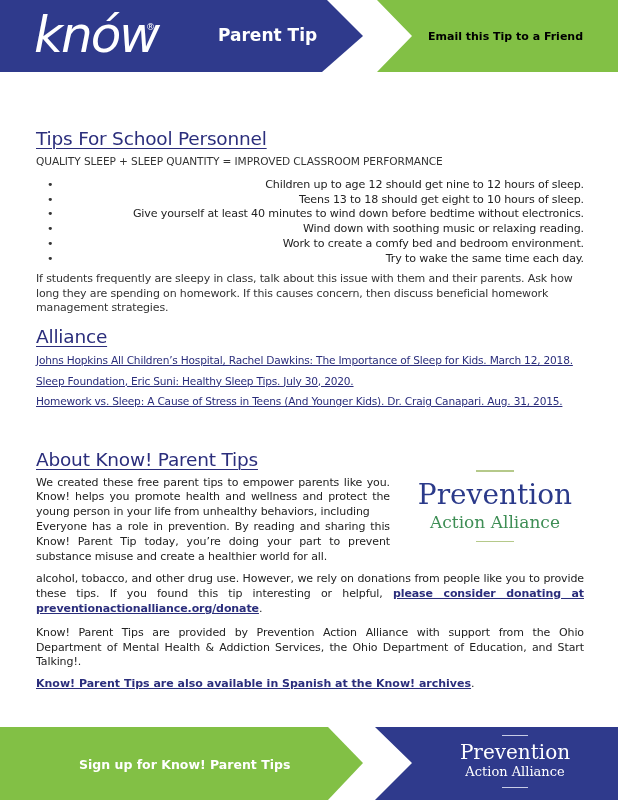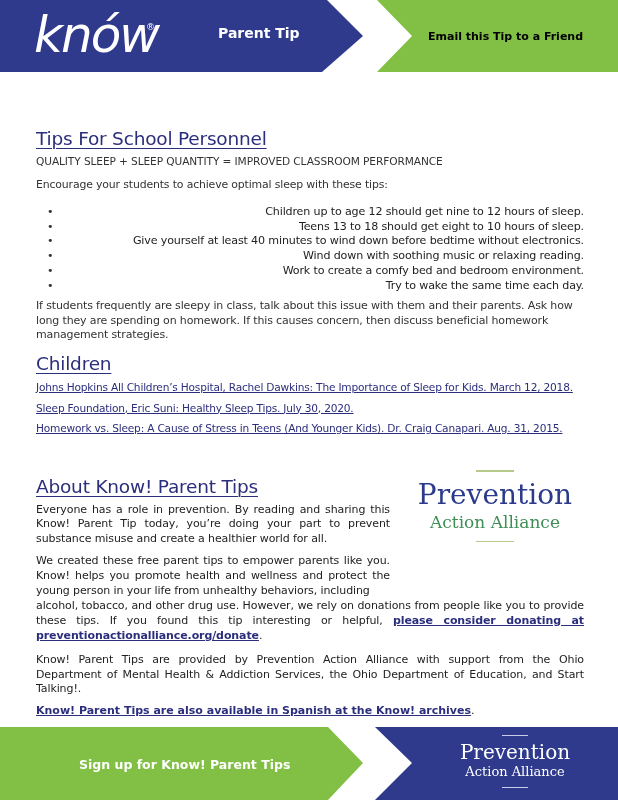--- a/index.html
+++ b/index.html
@@ -4,21 +4,21 @@
 <style>
   * { box-sizing: border-box; margin: 0; padding: 0; }
   html, body { width: 618px; height: 800px; background: #ffffff; overflow: hidden; }
   body { position: relative; font-family: "DejaVu Sans", sans-serif; color: #222; }
 
   .header { position: absolute; left: 0; top: 0; width: 618px; height: 72px; }
   .header svg.bg { position: absolute; left: 0; top: 0; }
   .logo { position: absolute; left: 34px; top: 4px; height: 62px; display: flex; align-items: center; font-style: italic; }
   .logo-text { font-family: "DejaVu Sans", sans-serif; font-size: 50px; color: #fff; letter-spacing: -2px; font-weight: normal; line-height: 56px; }
   .logo-reg { position: absolute; left: 146px; top: 22px; font-size: 9px; color: #fff; }
-  .parent-tip { position: absolute; left: 218px; top: 25px; color: #fff; font-weight: bold; font-size: 14px; font-family: "DejaVu Sans", sans-serif; }
+  .parent-tip { position: absolute; left: 218px; top: 25px; color: #fff; font-weight: bold; font-size: 17px; font-family: "DejaVu Sans", sans-serif; }
   .email-link { position: absolute; left: 428px; top: 30px; color: #000000; font-weight: bold; font-size: 11px; cursor: pointer; }
 
   .content { position: absolute; left: 36px; top: 88px; width: 548px; }
   h2.section { font-weight: normal; font-size: 18.5px; color: #2b2e7c; text-decoration: underline; text-underline-offset: 3px; text-decoration-thickness: 1px; margin-bottom: 6px; font-family: "DejaVu Sans", sans-serif; letter-spacing: -0.2px; margin-top: 40px;}
   .lead { font-size: 10.6px; color: #333; margin-bottom: 11px; letter-spacing: -0.1px; }
   .intro { font-size: 10.9px; color: #333; margin-bottom: 14px; letter-spacing: -0.15px; }
   ul.tips { list-style: none; margin-left: 26px; margin-bottom: 6px; }
   ul.tips li { position: relative; font-size: 11.1px; color: #222; line-height: 14.7px; padding-left: 10px; letter-spacing: -0.15px; text-align: right; }
   ul.tips li::before { content: "•"; position: absolute; left: -15px; top: 0; color: #333; }
   .para { font-size: 11px; line-height: 14.6px; color: #333; margin-bottom: 10px; letter-spacing: -0.15px; }
@@ -55,43 +55,42 @@
     <span class="logo-text">knów</span>
   </div>
   <span class="logo-reg">®</span>
   <span class="parent-tip">Parent Tip</span>
   <a class="email-link">Email this Tip to a Friend</a>
 </div>
 
 <div class="content">
   <h2 class="section">Tips For School Personnel</h2>
   <p class="lead">QUALITY SLEEP + SLEEP QUANTITY = IMPROVED CLASSROOM PERFORMANCE</p>
-  <p class="intro">Encourage your students to achieve optimal sleep with these tips:</p>
   <ul class="tips">
     <li>Children up to age 12 should get nine to 12 hours of sleep.</li>
     <li>Teens 13 to 18 should get eight to 10 hours of sleep.</li>
     <li>Give yourself at least 40 minutes to wind down before bedtime without electronics.</li>
     <li>Wind down with soothing music or relaxing reading.</li>
     <li>Work to create a comfy bed and bedroom environment.</li>
     <li>Try to wake the same time each day.</li>
   </ul>
   <p class="para">If students frequently are sleepy in class, talk about this issue with them and their parents. Ask how long they are spending on homework. If this causes concern, then discuss beneficial homework management strategies.</p>
 
   <div class="sources">
-    <h2 class="section">Children</h2>
+    <h2 class="section">Alliance</h2>
     <a class="source">Johns Hopkins All Children’s Hospital, Rachel Dawkins: The Importance of Sleep for Kids. March 12, 2018.</a>
     <a class="source">Sleep Foundation, Eric Suni: Healthy Sleep Tips. July 30, 2020.</a>
     <a class="source">Homework vs. Sleep: A Cause of Stress in Teens (And Younger Kids). Dr. Craig Canapari. Aug. 31, 2015.</a>
   </div>
 
   <div style="margin-top:14px;">
     <h2 class="section">About Know! Parent Tips</h2>
     <div class="about-left">
+      <p class="about-p" style="margin-bottom:0;">We created these free parent tips to empower parents like you. Know! helps you promote health and wellness and protect the young person in your life from unhealthy behaviors, including</p>
       <p class="about-p">Everyone has a role in prevention. By reading and sharing this Know! Parent Tip today, you’re doing your part to prevent substance misuse and create a healthier world for all.</p>
-      <p class="about-p" style="margin-bottom:0;">We created these free parent tips to empower parents like you. Know! helps you promote health and wellness and protect the young person in your life from unhealthy behaviors, including</p>
     </div>
     <p class="about-p full"><span>alcohol, tobacco, and other drug use. However, we rely on donations from people like you to provide these tips. If you found this tip interesting or helpful, </span><a>please consider donating at preventionactionalliance.org/donate</a><span>.</span></p>
     <p class="about-p full" style="margin-top:9px;">Know! Parent Tips are provided by Prevention Action Alliance with support from the Ohio Department of Mental Health &amp; Addiction Services, the Ohio Department of Education, and Start Talking!.</p>
     <p style="font-size:11px;margin-top:2px;"><a class="spanish-link">Know! Parent Tips are also available in Spanish at the Know! archives</a><span>.</span></p>
   </div>
 </div>
 
 <div class="paa-mid">
   <div class="paa-line"></div>
   <div class="paa-big">Prevention</div>

